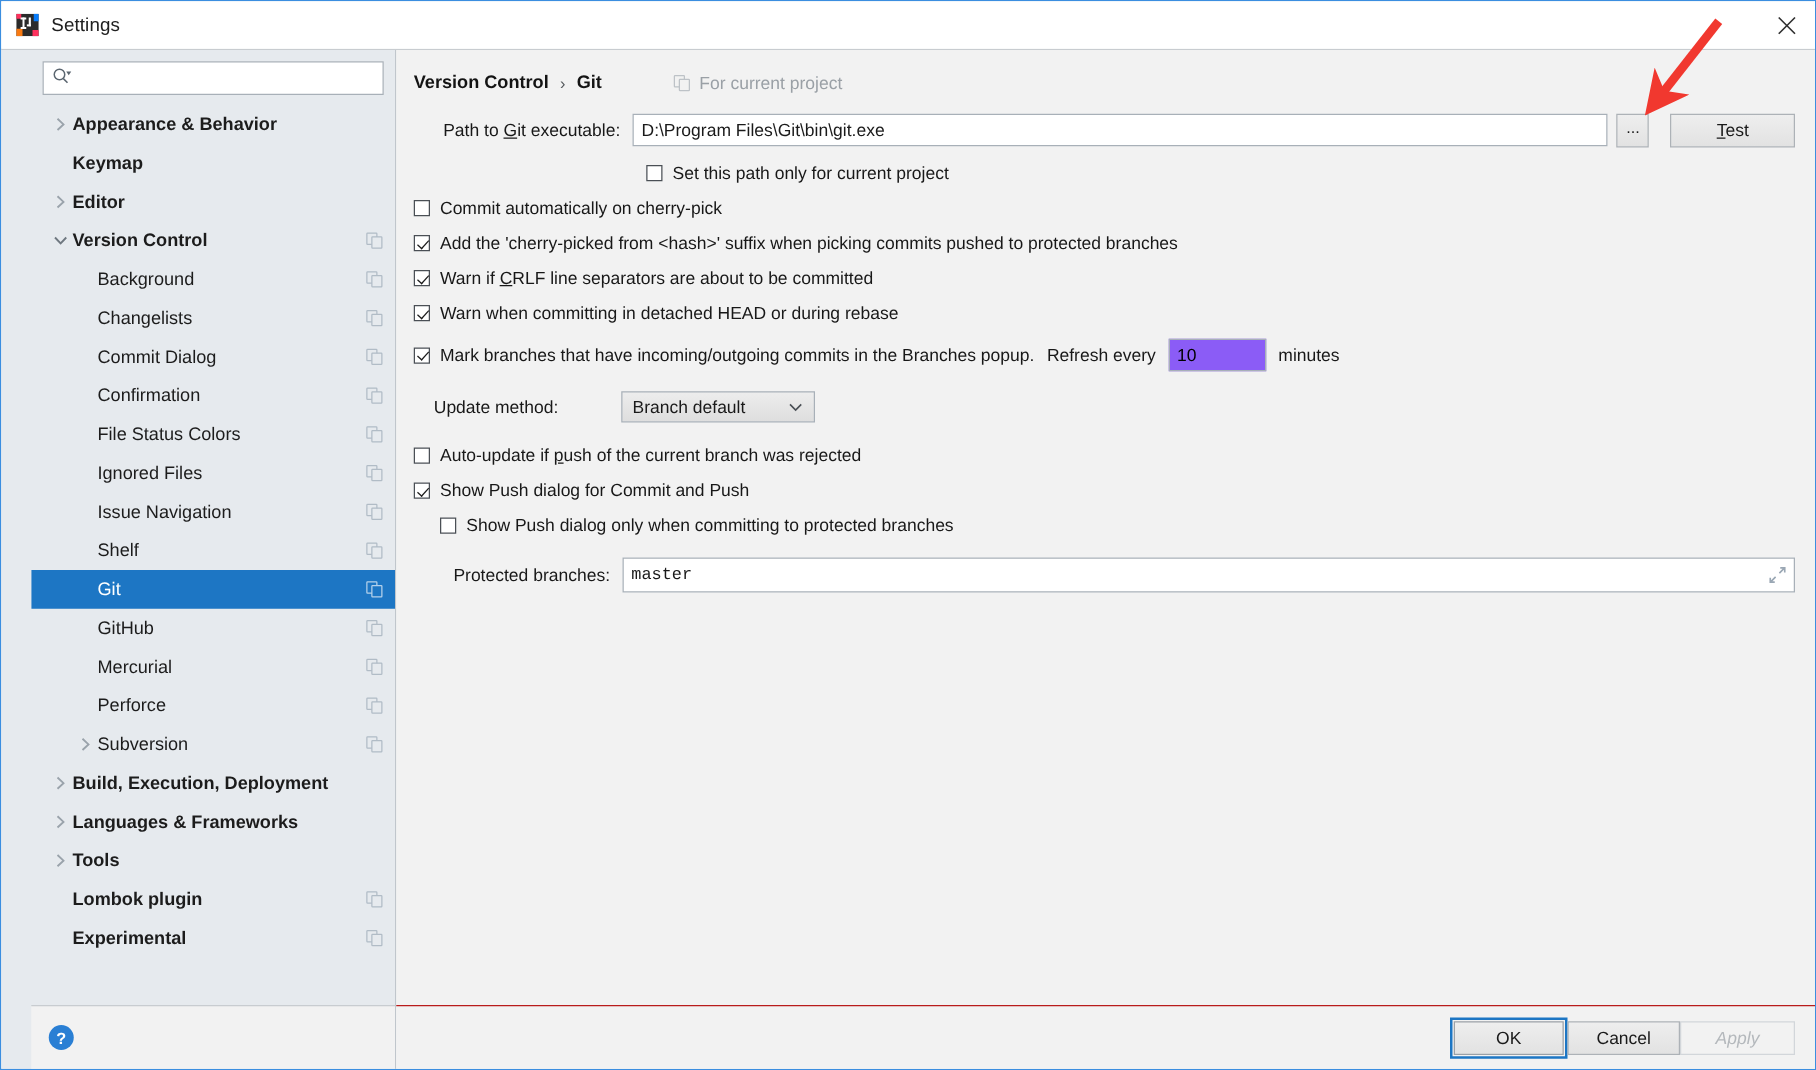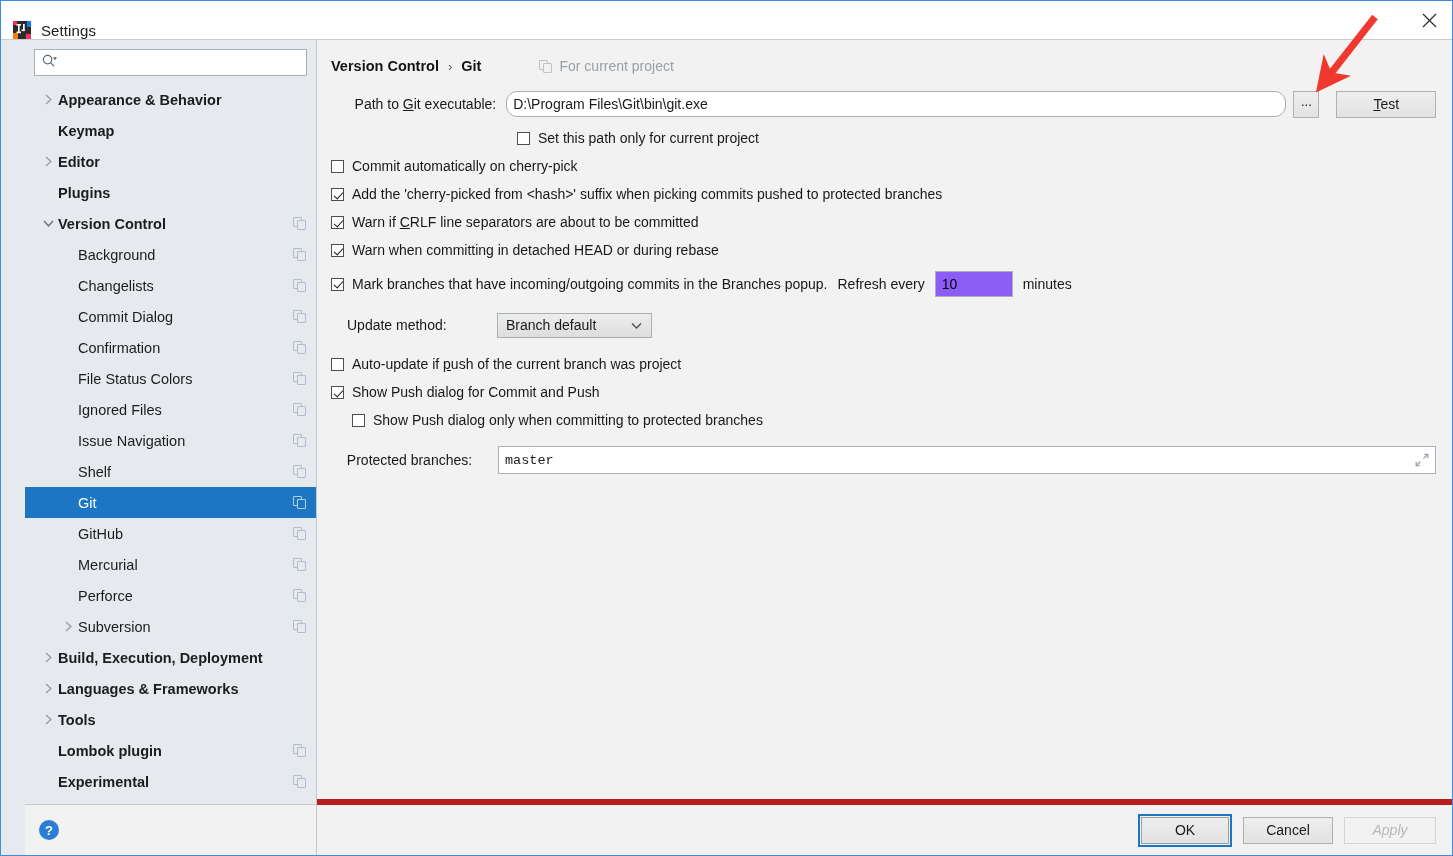--- a/index.html
+++ b/index.html
@@ -24,21 +24,21 @@
     border: 1px solid #3b8ee0;
     background: #f2f2f2;
     display: flex;
     flex-direction: column;
   }
   
   .titlebar {
     height: 38px;
     background: #ffffff;
     display: flex;
-    align-items: flex-end;
+    align-items: center;
     flex: 0 0 auto;
     position: relative;
   }
   .app-icon {
     width: 18px;
     height: 18px;
     margin-left: 12px;
     margin-right: 10px;
     position: relative;
     flex: 0 0 auto;
@@ -219,21 +219,21 @@
     height: 26px;
     box-sizing: border-box;
     border: 1px solid #a8b0b8;
     background: #ffffff;
     font-family: "Liberation Sans", sans-serif;
     font-size: 14px;
     padding: 0 6px;
     color: #1a1a1a;
     outline: none;
   }
-  #git-path { width: 807px; border-radius: 11px; }
+  #git-path { width: 807px; }
   .btn {
     box-sizing: border-box;
     border: 1px solid #adb2b7;
     background: linear-gradient(#eeeeee, #e2e2e2);
     font-family: "Liberation Sans", sans-serif;
     font-size: 14px;
     color: #1a1a1a;
     cursor: default;
     outline: none;
     padding: 0;
@@ -286,47 +286,46 @@
     background: linear-gradient(#ededed, #dedede);
     display: flex; align-items: center;
     padding: 0 8px;
     font-size: 14px;
     cursor: default;
     position: relative;
   }
   .combo .chev { margin-left: auto; color: #4a4f55; }
 
   .protected-row { height: 28px; margin-top: 16px; display: flex; align-items: center; }
-  .protected-label { width: 167px; text-align: center; padding-right: 10px; box-sizing: border-box; }
+  .protected-label { width: 167px; text-align: right; padding-right: 10px; box-sizing: border-box; }
   .expandable-wrap { position: relative; flex: 1 1 auto; }
   #protected-branches {
     width: 100%;
     height: 28px;
     font-family: "Liberation Mono", monospace;
     font-size: 13.5px;
     padding-right: 26px;
     box-sizing: border-box;
   }
   .expand-icon {
     position: absolute; right: 6px; top: 6px;
     width: 16px; height: 16px;
     cursor: default;
   }
 
   
   .buttonbar {
     flex: 0 0 auto;
     height: 50px;
     background: #f2f2f2;
-    border-top: 6px solid #b91c1c;
+    border-top: 1px solid #b91c1c;
     display: flex;
     align-items: center;
     justify-content: flex-end;
     padding-right: 16px;
-    gap: 11px;
   }
   .btn-ok {
     width: 88px; height: 27px;
     border: 1px solid #9aa0a6;
     outline: 2px solid #1d76c4;
     outline-offset: 1px;
     margin-right: 3px;
   }
   .btn-cancel { width: 90px; height: 27px; }
   .btn-apply {
@@ -403,24 +402,20 @@
           </div>
           <div class="tree-row indent-0 top">
             <span class="twisty">
               <svg width="9" height="13" viewBox="0 0 9 13">
                 <path d="M2 2 L6.8 6.5 L2 11" stroke="#9aa3ab" stroke-width="1.5" fill="none"></path>
               </svg>
             </span>
             <span class="tree-label">Editor</span>
           </div>
           <div class="tree-row indent-0 top">
-            <span class="twisty"></span>
-            <span class="tree-label">Plugins</span>
-          </div>
-          <div class="tree-row indent-0 top">
             <span class="twisty">
               <svg width="13" height="9" viewBox="0 0 13 9">
                 <path d="M2 2 L6.5 6.8 L11 2" stroke="#6f7880" stroke-width="1.5" fill="none"></path>
               </svg>
             </span>
             <span class="tree-label">Version Control</span>
             <span class="scope-icon">
               <i></i>
               <b></b>
             </span>
@@ -642,21 +637,21 @@
             <span class="chev">
               <svg width="13" height="9" viewBox="0 0 13 9">
                   <path d="M2 2.5 L6.5 7 L11 2.5" stroke="#4a4f55" stroke-width="1.3" fill="none"></path>
                 </svg>
             </span>
           </div>
         </div>
 
         <div class="cb-row">
           <span class="checkbox"></span>
-          <span class="cb-label"><span>Auto-update if </span><u class="mn">p</u><span>ush of the current branch was project</span></span>
+          <span class="cb-label"><span>Auto-update if </span><u class="mn">p</u><span>ush of the current branch was rejected</span></span>
         </div>
 
         <div class="cb-row">
           <span class="checkbox checked"></span>
           <span class="cb-label">Show Push dialog for Commit and Push</span>
         </div>
 
         <div class="cb-row" style="margin-left:21px;">
           <span class="checkbox"></span>
           <span class="cb-label">Show Push dialog only when committing to protected branches</span>

